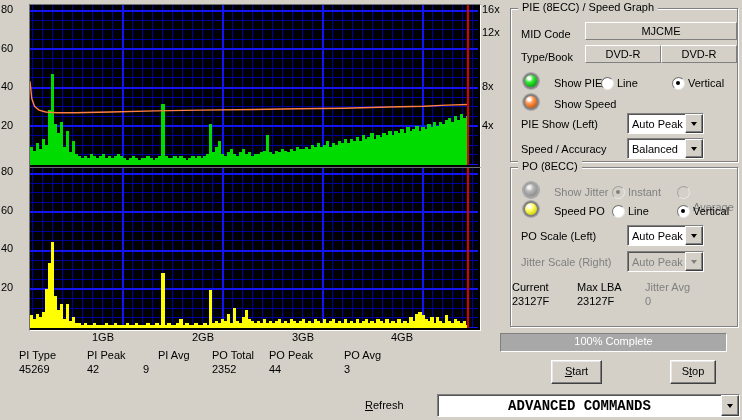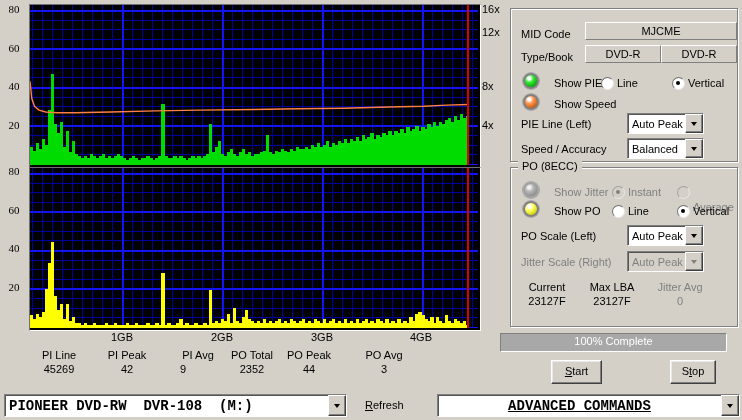--- a/index.html
+++ b/index.html
@@ -1,22 +1,22 @@
 <!DOCTYPE html>
 <html><head>
 <meta charset="utf-8">
 <style>
   html,body{margin:0;padding:0;background:#d4d0c8;}
   #app{position:relative;width:742px;height:420px;background:#d4d0c8;
        font-family:"Liberation Sans",sans-serif;font-size:11px;color:#000;overflow:hidden;}
   
   .chartbox{position:absolute;background:#000;border:1px solid;border-color:#707070 #ffffff #ffffff #707070;}
-  .ylab{position:absolute;width:26px;text-align:center;font-family:Liberation Serif, serif;}
+  .ylab{position:absolute;width:26px;text-align:left;}
   .ylabr{position:absolute;text-align:left;}
-  .xlab{position:absolute;width:60px;text-align:center;}
+  .xlab{position:absolute;width:60px;}
   
   .grp{position:absolute;border:1px solid #808080;box-shadow:inset 1px 1px 0 #ffffff,1px 1px 0 #ffffff;}
   .grp .ttl{position:absolute;top:-8px;left:7px;background:#d4d0c8;padding:0 4px;white-space:nowrap;}
   
   .rbox{position:absolute;background:#d4d0c8;border:1px solid;border-color:#ffffff #808080 #808080 #ffffff;
         text-align:center;line-height:16px;overflow:hidden;}
   
   .led{position:absolute;width:12px;height:12px;border-radius:50%;border:2px solid #808080;box-shadow:0 0 0 1px #a8a8a8;}
   .led.green{background:radial-gradient(circle at 35% 28%,#ffffff 0 12%,#33ee33 35%,#00a000 80%,#006000 100%);}
   .led.orange{background:radial-gradient(circle at 35% 28%,#ffffff 0 12%,#ff9955 35%,#d05500 80%,#803000 100%);}
@@ -25,21 +25,21 @@
   
   .radio{position:absolute;width:11px;height:11px;border-radius:50%;background:#fff;border:1px solid;
          border-color:#707070 #e8e8e8 #e8e8e8 #707070;}
   .radio.sel::after{content:"";position:absolute;left:3px;top:3px;width:4px;height:4px;border-radius:50%;background:#000;}
   .radio.dis{background:#d4d0c8;border-color:#a0a0a0 #e8e8e8 #e8e8e8 #a0a0a0;}
   .radio.dis.sel::after{background:#808080;}
   
   .combo{position:absolute;background:#fff;border:1px solid;border-color:#808080 #ffffff #ffffff #808080;
          box-shadow:inset 1px 1px 0 #555555;display:flex;align-items:stretch;}
   .combo .txt{flex:1;padding:2px 4px;white-space:pre;overflow:hidden;display:flex;align-items:center;}
-  .combo .txt.ctr{justify-content:center;text-decoration:underline;}
+  .combo .txt.ctr{justify-content:center;}
   .combo .arrowbtn{width:16px;background:#d4d0c8;border:1px solid;border-color:#ffffff #404040 #404040 #ffffff;
          box-shadow:inset -1px -1px 0 #808080;display:flex;align-items:center;justify-content:center;}
   .combo .arrow{width:0;height:0;border-left:3px solid transparent;border-right:3px solid transparent;border-top:4px solid #000;}
   .combo.dis{background:#d4d0c8;color:#808080;}
   .combo.dis .arrow{border-top-color:#808080;}
   
   .btn{position:absolute;background:#d4d0c8;border:1px solid;border-color:#ffffff #404040 #404040 #ffffff;
        box-shadow:inset -1px -1px 0 #808080,inset 1px 1px 0 #e8e8e8;text-align:center;line-height:20px;}
   
   .progress{position:absolute;border:1px solid;border-color:#808080 #ffffff #ffffff #808080;background:#a8a8a8;
@@ -506,54 +506,55 @@
         <rect x="436.05" y="157.07" width="3.29" height="2.92" fill="#ffff00"></rect>
         <line x1="438.144" y1="0" x2="438.144" y2="160" stroke="#d80000" stroke-width="2"></line>
       </svg>
   </div>
 
   <span class="xlab" style="left:92px;top:331px">1GB</span>
   <span class="xlab" style="left:192px;top:331px">2GB</span>
   <span class="xlab" style="left:292px;top:331px">3GB</span>
   <span class="xlab" style="left:391px;top:331px">4GB</span>
 
-  <span class="xlab" style="left:19px;top:349px;width:80px">PI Line</span>
+  <span class="xlab" style="left:19px;top:349px;width:80px">PI Type</span>
   <span class="xlab" style="left:87px;top:349px;width:80px">PI Peak</span>
   <span class="xlab" style="left:158px;top:349px;width:80px">PI Avg</span>
   <span class="xlab" style="left:212px;top:349px;width:80px">PO Total</span>
   <span class="xlab" style="left:269px;top:349px;width:80px">PO Peak</span>
   <span class="xlab" style="left:344px;top:349px;width:80px">PO Avg</span>
 
   <span class="xlab" style="left:19px;top:363px;width:80px">45269</span>
   <span class="xlab" style="left:87px;top:363px;width:80px">42</span>
   <span class="xlab" style="left:143px;top:363px;width:80px">9</span>
   <span class="xlab" style="left:212px;top:363px;width:80px">2352</span>
   <span class="xlab" style="left:269px;top:363px;width:80px">44</span>
   <span class="xlab" style="left:344px;top:363px;width:80px">3</span>
 
   <div class="grp" style="left:510px;top:8px;width:226px;height:152px">
+    <span class="ttl">PIE (8ECC) / Speed Graph</span>
 
     <span class="lbl" style="left:10px;top:19px">MID Code</span>
     <div class="rbox" style="left:74px;top:13px;width:150px;height:16px">MJCME</div>
 
     <span class="lbl" style="left:10px;top:42px">Type/Book</span>
     <div class="rbox" style="left:74px;top:36px;width:74px;height:16px">DVD-R</div>
     <div class="rbox" style="left:150px;top:36px;width:74px;height:16px">DVD-R</div>
 
     <span class="led green" style="left:12px;top:64px"></span>
     <span class="lbl" style="left:43px;top:68px">Show PIE</span>
     <span class="radio" style="left:90px;top:68px"></span>
     <span class="lbl" style="left:106px;top:68px">Line</span>
     <span class="radio sel" style="left:161px;top:68px"></span>
     <span class="lbl" style="left:177px;top:68px">Vertical</span>
 
     <span class="led orange" style="left:12px;top:85px"></span>
     <span class="lbl" style="left:43px;top:89px">Show Speed</span>
 
-    <span class="lbl" style="left:10px;top:109px">PIE Line (Left)</span>
+    <span class="lbl" style="left:10px;top:109px">PIE Show (Left)</span>
     <div class="combo" style="left:116px;top:104px;width:75px;height:19px">
       <span class="txt">Auto Peak</span>
       <span class="arrowbtn">
           <span class="arrow"></span>
         </span>
     </div>
 
     <span class="lbl" style="left:10px;top:134px">Speed / Accuracy</span>
     <div class="combo" style="left:116px;top:129px;width:75px;height:19px">
       <span class="txt">Balanced</span>
@@ -567,21 +568,21 @@
     <span class="ttl">PO (8ECC)</span>
 
     <span class="led off" style="left:12px;top:14px"></span>
     <span class="lbl dis" style="left:43px;top:18px">Show Jitter</span>
     <span class="radio dis sel" style="left:101px;top:18px"></span>
     <span class="lbl dis" style="left:117px;top:18px">Instant</span>
     <span class="radio dis" style="left:166px;top:18px"></span>
     <span class="lbl dis" style="left:182px;top:33px">Average</span>
 
     <span class="led yellow" style="left:12px;top:33px"></span>
-    <span class="lbl" style="left:43px;top:37px">Show PO</span>
+    <span class="lbl" style="left:43px;top:37px">Speed PO</span>
     <span class="radio" style="left:101px;top:37px"></span>
     <span class="lbl" style="left:117px;top:37px">Line</span>
     <span class="radio sel" style="left:166px;top:37px"></span>
     <span class="lbl" style="left:182px;top:37px">Vertical</span>
 
     <span class="lbl" style="left:10px;top:62px">PO Scale (Left)</span>
     <div class="combo" style="left:116px;top:57px;width:75px;height:19px">
       <span class="txt">Auto Peak</span>
       <span class="arrowbtn">
           <span class="arrow"></span>
@@ -608,26 +609,20 @@
     <span>100% Complete</span>
   </div>
 
   <div class="btn" style="left:551px;top:360px;width:49px;height:22px">
     <span class="u">S</span><span>tart</span>
   </div>
   <div class="btn" style="left:670px;top:360px;width:44px;height:22px">
     <span>S</span><span class="u">t</span><span>op</span>
   </div>
 
-  <div class="combo" style="left:4px;top:394px;width:341px;height:21px">
-    <span class="txt mono">PIONEER DVD-RW  DVR-108  (M:)</span>
-    <span class="arrowbtn">
-        <span class="arrow"></span>
-      </span>
-  </div>
 
   <span class="lbl" style="left:365px;top:399px"><span class="u">R</span><span>efresh</span></span>
 
   <div class="combo" style="left:437px;top:394px;width:301px;height:21px">
     <span class="txt ctr mono">ADVANCED COMMANDS</span>
     <span class="arrowbtn">
         <span class="arrow"></span>
       </span>
   </div>
 

